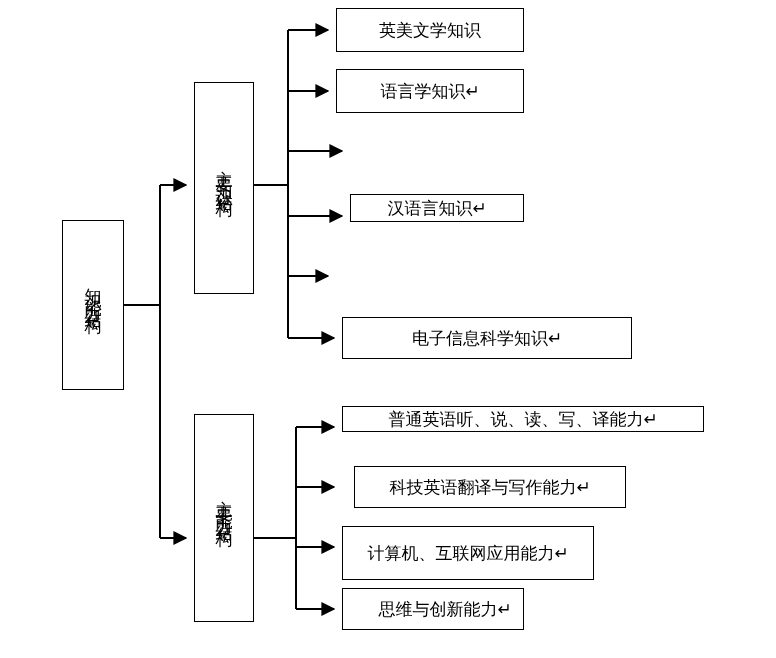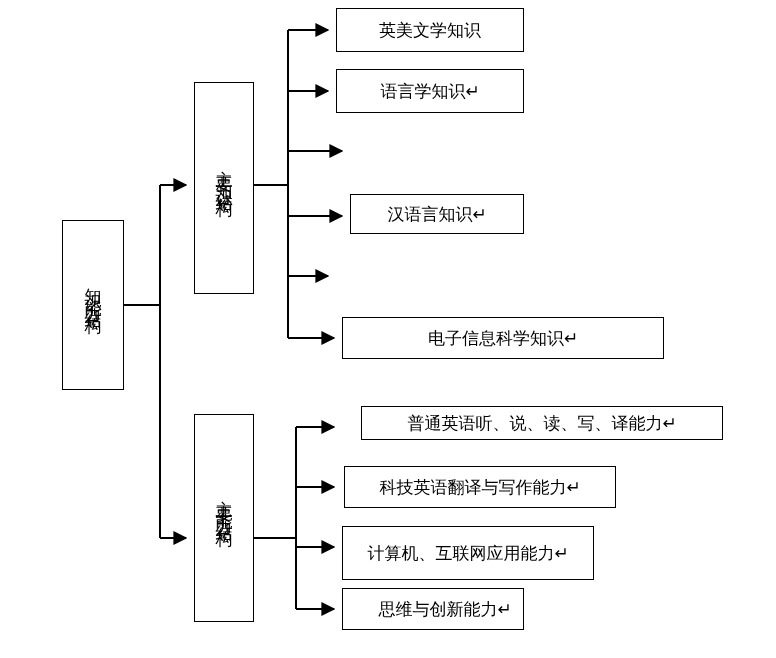--- a/index.html
+++ b/index.html
@@ -99,35 +99,35 @@
   <div class="node vertical" style="left:194px; top:82px; width:60px; height:212px; font-size:17px;">
     <span class="node-text">主要知识结构↵</span>
   </div>
 
   <div class="node leaf" style="left:336px; top:69px; width:188px; height:44px;">
     <span class="node-text">语言学知识↵</span>
   </div>
   <div class="node leaf" style="left:336px; top:8px; width:188px; height:44px;">
     <span class="node-text">英美文学知识</span>
   </div>
-  <div class="node leaf" style="left:350px; top:194px; width:174px; height:40px;">
+  <div class="node leaf" style="left:350px; top:194px; width:174px; height:28px;">
     <span class="node-text">汉语言知识↵</span>
   </div>
-  <div class="node leaf" style="left:342px; top:317px; width:322px; height:42px;">
+  <div class="node leaf" style="left:342px; top:317px; width:290px; height:42px;">
     <span class="node-text">电子信息科学知识↵</span>
   </div>
 
   <div class="node vertical" style="left:194px; top:414px; width:60px; height:208px; font-size:17px;">
     <span class="node-text">主要能力结构↵</span>
   </div>
 
-  <div class="node leaf" style="left:342px; top:406px; width:362px; height:34px;margin-left:19px;">
+  <div class="node leaf" style="left:342px; top:406px; width:362px; height:26px;">
     <span class="node-text">普通英语听、说、读、写、译能力↵</span>
   </div>
-  <div class="node leaf" style="left:344px; top:466px; width:272px; height:42px;">
+  <div class="node leaf" style="left:354px; top:466px; width:272px; height:42px;">
     <span class="node-text">科技英语翻译与写作能力↵</span>
   </div>
   <div class="node leaf" style="left:342px; top:526px; width:252px; height:54px;">
     <span class="node-text">计算机、互联网应用能力↵</span>
   </div>
   <div class="node leaf" style="left:342px; top:588px; width:182px; height:42px;padding-left:24px;">
     <span class="node-text">思维与创新能力↵</span>
   </div>
 
 </div>

